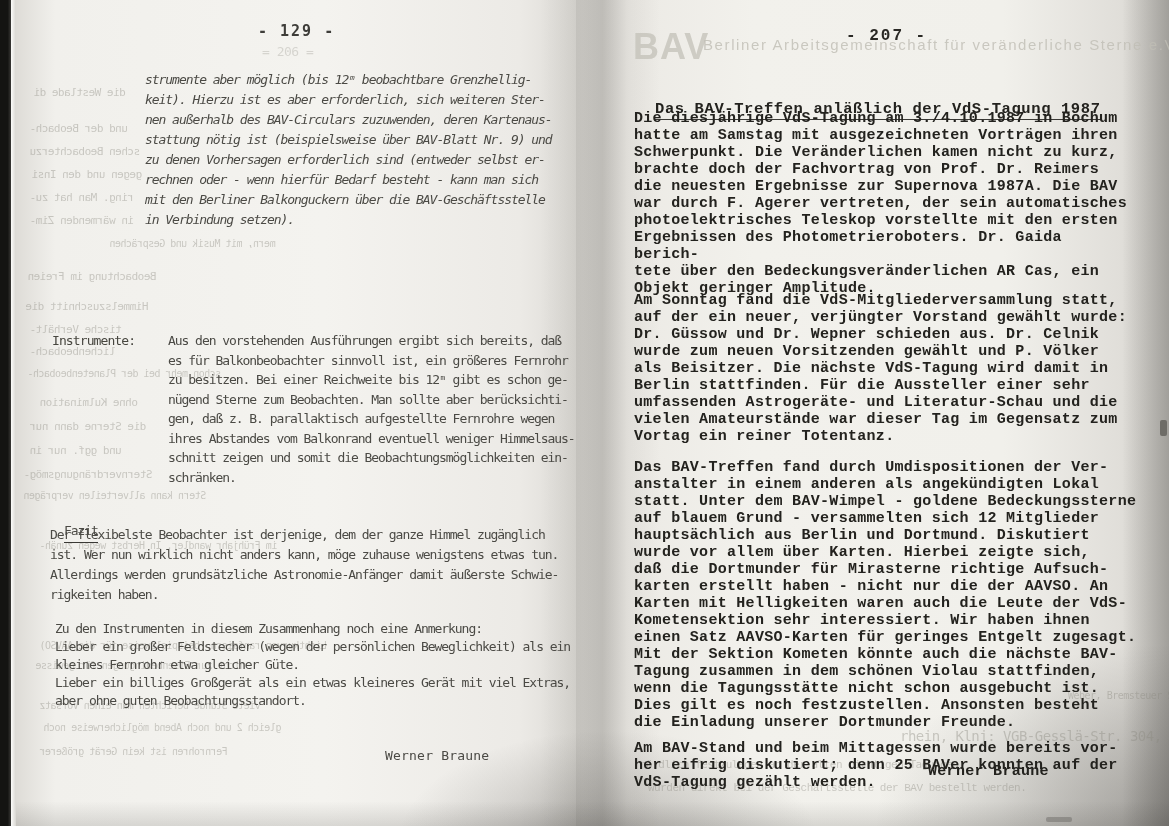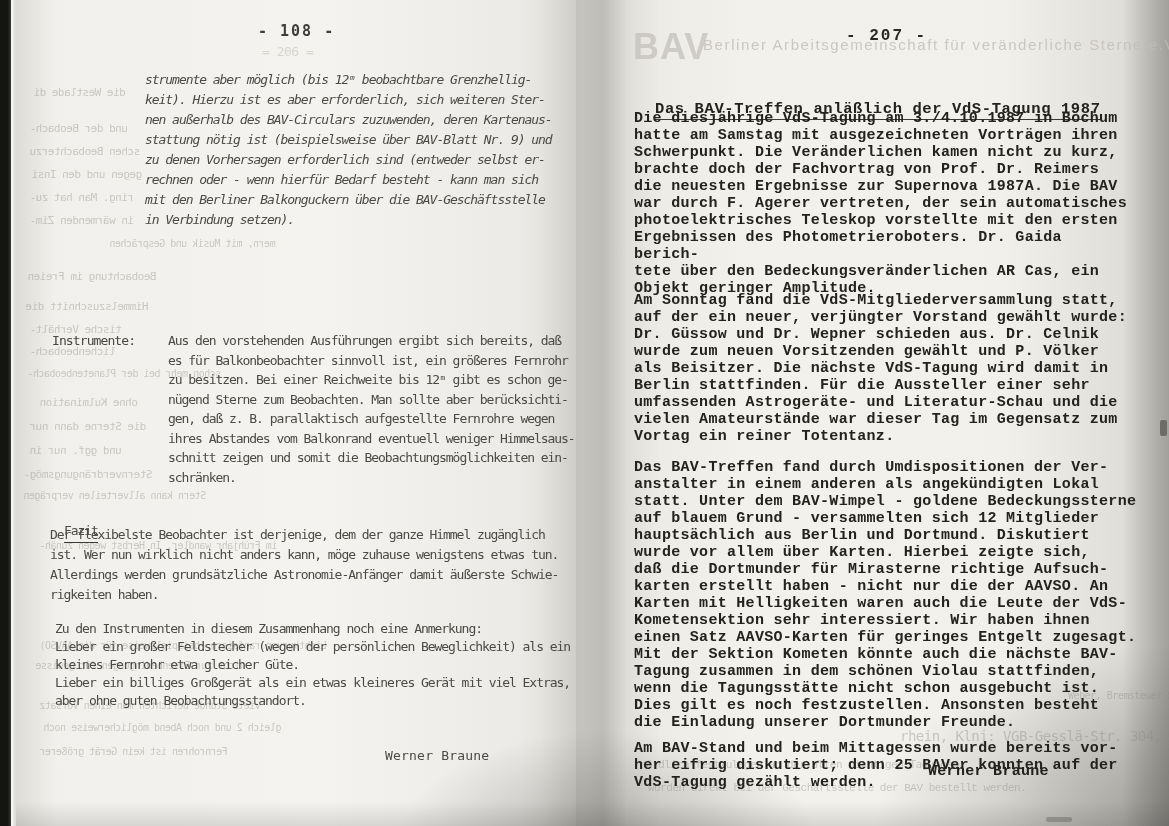--- a/index.html
+++ b/index.html
@@ -92,21 +92,21 @@
       <div class="bleed mirror" style="left: 40px; top: 746px; font-size: 10px;">Fernrohren ist kein Gerät größerer</div>
       <div class="bleed" style="left: 1068px; top: 690px; font-size: 10px;">Weber, Bremsteuer Str. 30</div>
       <div class="bleed" style="left: 900px; top: 728px; font-size: 14px;">rhein, Klnj:   VGB-Gesslä-Str. 304, 5100 Aachen 70</div>
       <div class="bleed" style="left: 640px; top: 758px; font-size: 11px;">nördlich festzulegen an der alten nichtigen Tagungen</div>
       <div class="bleed" style="left: 648px; top: 782px; font-size: 11px; font-family: Liberation Mono, monospace;">wurden direkt bei der Geschäftsstelle der BAV bestellt werden.</div>
     </div>
 
   <div class="watermark-logo">BAV</div>
   <div class="watermark-text">Berliner Arbeitsgemeinschaft für veränderliche Sterne e.V.</div>
 
-  <div class="txt pagenum l" style="left:258px;top:22px;">- 108 -</div>
+  <div class="txt pagenum l" style="left:258px;top:22px;">- 129 -</div>
 
   <div class="txt left-body" style="left:145px;top:70px;width:425px;font-style:italic;">strumente aber möglich (bis 12ᵐ beobachtbare Grenzhellig-
 keit). Hierzu ist es aber erforderlich, sich weiteren Ster-
 nen außerhalb des BAV-Circulars zuzuwenden, deren Kartenaus-
 stattung nötig ist (beispielsweise über BAV-Blatt Nr. 9) und
 zu denen Vorhersagen erforderlich sind (entweder selbst er-
 rechnen oder - wenn hierfür Bedarf besteht - kann man sich
 mit den Berliner Balkonguckern über die BAV-Geschäftsstelle
 in Verbindung setzen).</div>
 

